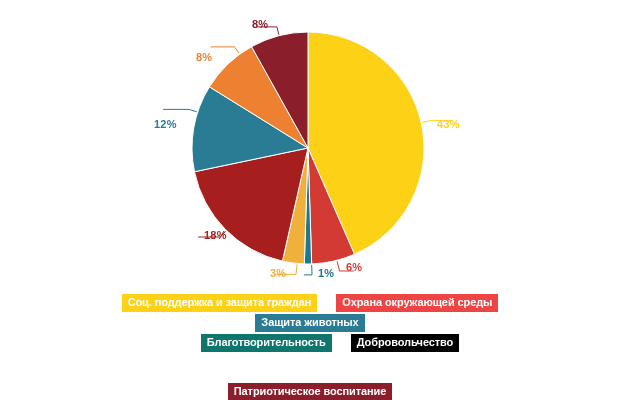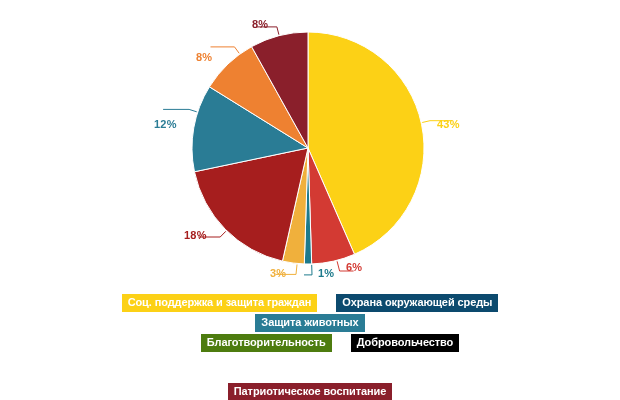--- a/index.html
+++ b/index.html
@@ -96,39 +96,39 @@
     </svg>
 
     <div class="pct-label" style="left: 437px; top: 119px; color: rgb(252, 209, 22);">43%</div>
 
     <div class="pct-label" style="left: 346px; top: 262px; color: rgb(211, 58, 51);">6%</div>
 
     <div class="pct-label" style="left: 318px; top: 268px; color: rgb(29, 122, 140);">1%</div>
 
     <div class="pct-label" style="left: 270px; top: 268px; color: rgb(240, 176, 60);">3%</div>
 
-    <div class="pct-label" style="left: 184px; top: 230px; color: rgb(166, 30, 30);">18%</div>
+    <div class="pct-label" style="left: 204px; top: 230px; color: rgb(166, 30, 30);">18%</div>
 
     <div class="pct-label" style="left: 154px; top: 119px; color: rgb(42, 124, 149);">12%</div>
 
     <div class="pct-label" style="left: 196px; top: 52px; color: rgb(238, 129, 49);">8%</div>
 
     <div class="pct-label" style="left: 252px; top: 19px; color: rgb(138, 31, 43);">8%</div>
   </div>
 
   <div class="legend" id="legend">
       <div class="legend-row">
         <span class="legend-chip" style="background: rgb(252, 209, 22);">Соц. поддержка и защита граждан</span>
-        <span class="legend-chip" style="background: #0c4a6e;">Охрана окружающей среды</span>
+        <span class="legend-chip" style="background: #ef4444;">Охрана окружающей среды</span>
       </div>
       <div class="legend-row">
         <span class="legend-chip" style="background: rgb(42, 124, 149);">Защита животных</span>
       </div>
       <div class="legend-row">
-        <span class="legend-chip" style="background: #4d7c0f; margin-left: 40px;">Благотворительность</span>
+        <span class="legend-chip" style="background: #0f766e; margin-left: 40px;">Благотворительность</span>
         <span class="legend-chip" style="background: #000000;">Добровольчество</span>
       </div>
       <div class="legend-row">
         <span class="legend-chip" style="background: rgb(138, 31, 43); margin-top: 29px;">Патриотическое воспитание</span>
       </div>
     </div>
 
 </div>
 
 </body></html>

